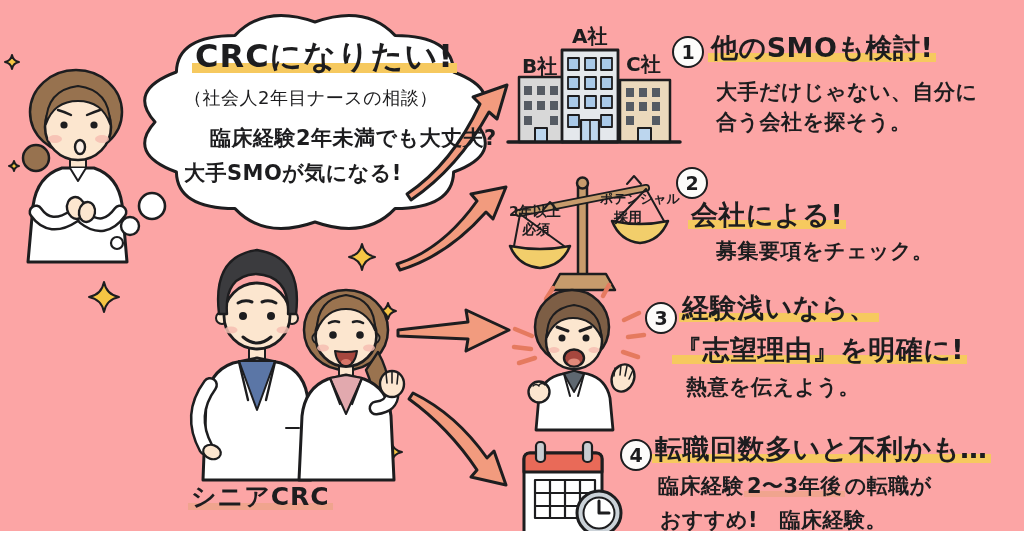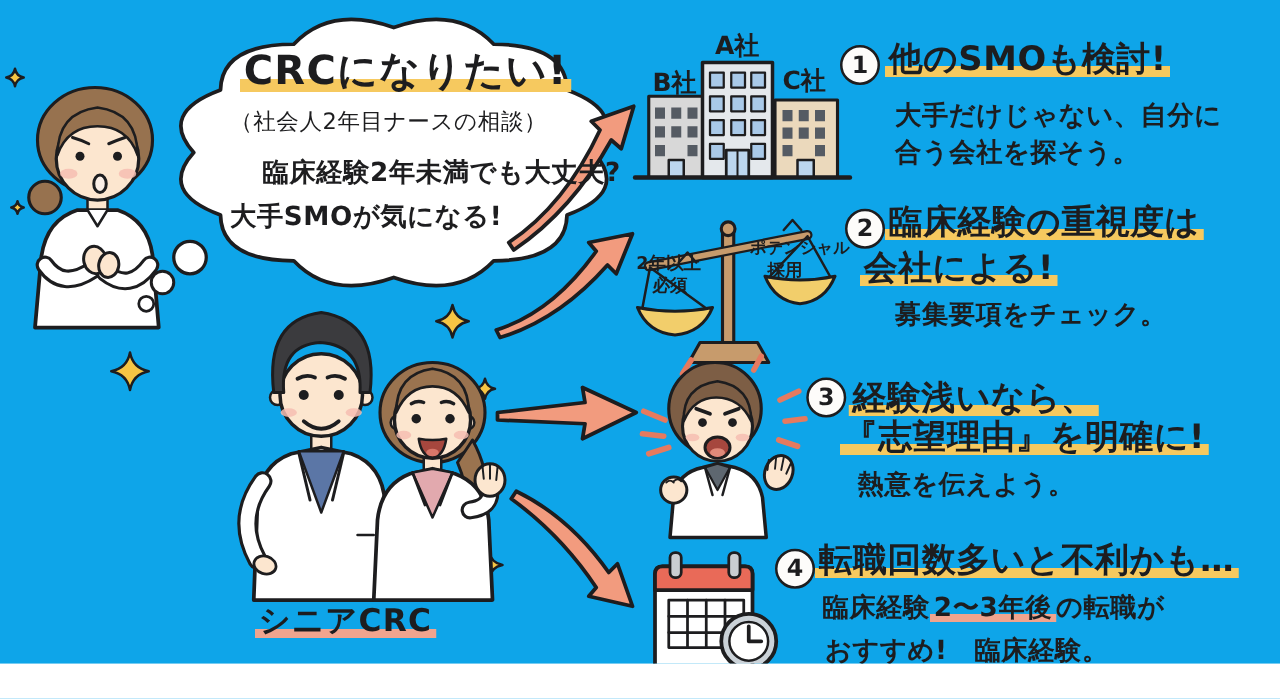--- a/index.html
+++ b/index.html
@@ -1,23 +1,23 @@
 <!DOCTYPE html>
 <html><head>
 <meta charset="utf-8">
 <style>
   html,body{margin:0;padding:0;background:#ffffff;}
-  .canvas{position:relative;width:1024px;height:531px;background:#0ea5e9;overflow:hidden;
+  .canvas{position:relative;width:1024px;height:531px;background:#fca5a5;overflow:hidden;
           font-family:"DejaVu Sans",sans-serif;color:#1d1d1f;text-align:center;}
   .art{position:absolute;left:0;top:0;width:1024px;height:559px;}
   .t{position:absolute;white-space:nowrap;line-height:1.15;}
   .bubble-title{font-size:32px;font-weight:700;letter-spacing:1px;}
   .bubble-sub{font-size:18px;font-weight:400;letter-spacing:0.5px;}
   .bubble-line{font-size:21px;font-weight:700;letter-spacing:0.5px;}
-  .senior{font-size:25px;font-weight:700;letter-spacing:1px;margin-left:16px;}
+  .senior{font-size:25px;font-weight:700;letter-spacing:1px;}
   .bld{font-size:20px;font-weight:700;}
   .scale-lb{font-size:14px;font-weight:700;}
   .scale-lb.small{font-size:13px;}
   .pt-title{font-size:27px;font-weight:700;letter-spacing:0.5px;}
   .pt-body{font-size:21px;font-weight:600;letter-spacing:0.5px;}
   .hl-y{background:linear-gradient(transparent 68%, #F6C95F 68%, #F6C95F 96%, transparent 96%);padding:0 3px;}
   .hl-p{background:linear-gradient(transparent 72%, #F0A48E 72%, #F0A48E 97%, transparent 97%);padding:0 3px;}
   .num{position:absolute;width:28px;height:28px;border:2.5px solid #1d1d1f;border-radius:50%;
        display:flex;align-items:center;justify-content:center;font-size:19px;font-weight:700;background:#FDFCFA;}
   .baseline{position:absolute;left:168px;top:555px;width:700px;height:1.5px;background:#E9E8E4;}
@@ -243,26 +243,25 @@
   <div class="t scale-lb" style="left:522px;top:221px;">必須</div>
   <div class="t scale-lb small" style="left:600px;top:192px;">ポテンシャル</div>
   <div class="t scale-lb" style="left:614px;top:209px;">採用</div>
 
   <div class="num" style="left:672px;top:36px;">1</div>
   <div class="t pt-title" style="left:708px;top:32px;"><span class="hl-y">他のSMOも検討!</span></div>
   <div class="t pt-body" style="left:716px;top:80px;">大手だけじゃない、自分に</div>
   <div class="t pt-body" style="left:716px;top:110px;">合う会社を探そう。</div>
 
   <div class="num" style="left:676px;top:167px;">2</div>
-  <div class="t pt-title" style="left:708px;top:162px;"><span class="hl-y">臨床経験の重視度は</span></div>
   <div class="t pt-title" style="left:688px;top:199px;"><span class="hl-y">会社による!</span></div>
   <div class="t pt-body" style="left:716px;top:239px;">募集要項をチェック。</div>
 
   <div class="num" style="left:645px;top:302px;">3</div>
-  <div class="t pt-title" style="left:679px;top:292px;margin-top:11px;"><span class="hl-y">経験浅いなら、</span></div>
+  <div class="t pt-title" style="left:679px;top:292px;"><span class="hl-y">経験浅いなら、</span></div>
   <div class="t pt-title" style="left:672px;top:334px;"><span class="hl-y">『志望理由』を明確に!</span></div>
   <div class="t pt-body" style="left:686px;top:375px;">熱意を伝えよう。</div>
 
   <div class="num" style="left:620px;top:439px;">4</div>
   <div class="t pt-title" style="left:652px;top:433px;"><span class="hl-y">転職回数多いと不利かも…</span></div>
   <div class="t pt-body" style="left:658px;top:474px;"><span>臨床経験</span><span class="hl-p">2〜3年後</span><span>の転職が</span></div>
   <div class="t pt-body" style="left:660px;top:508px;">おすすめ!　臨床経験。</div>
 
   <div class="baseline"></div>
 </div>

